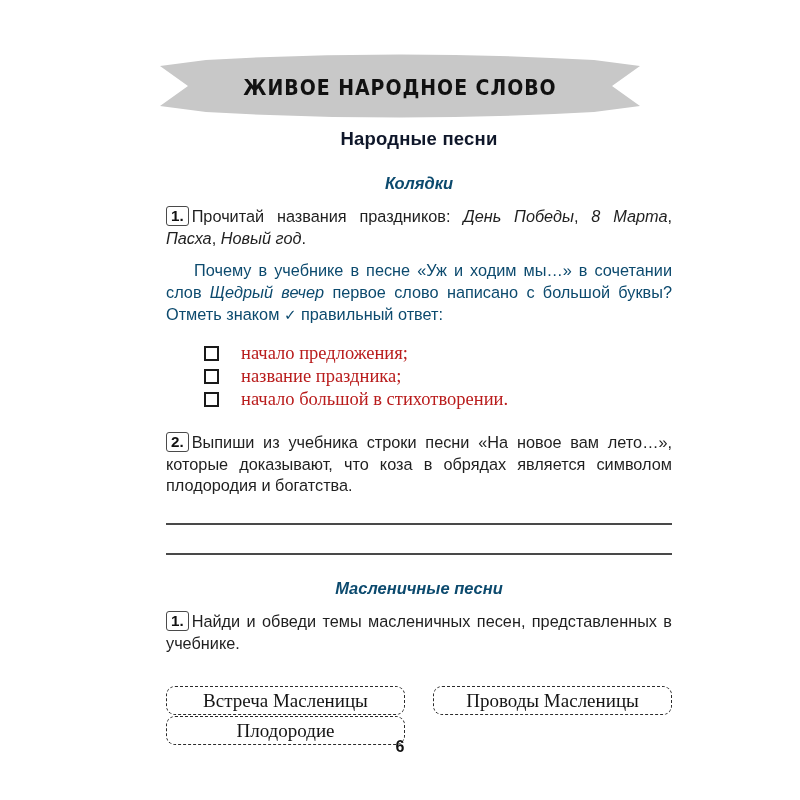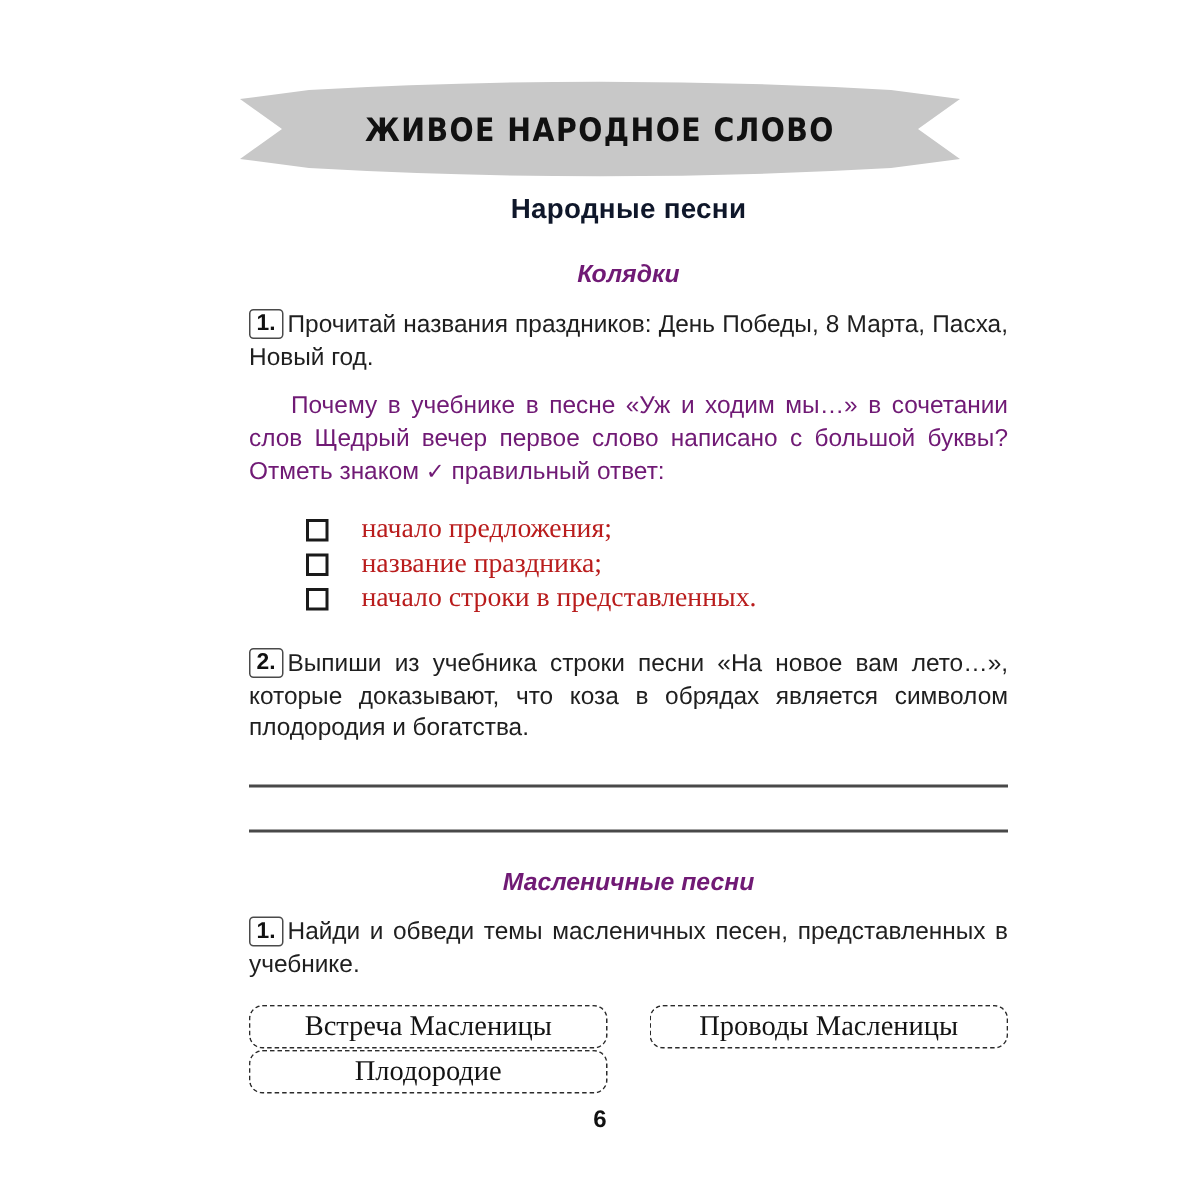--- a/index.html
+++ b/index.html
@@ -72,21 +72,21 @@
     color: #0f172a;
     letter-spacing: 0.2px;
   }
   h3.subsection-title {
     margin: 24px 0 0 0;
     text-align: center;
     font-family: "Liberation Sans", sans-serif;
     font-weight: 700;
     font-style: italic;
     font-size: 16.5px;
-    color: #701a75;
+    color: #0c4a6e;
   }
 
   
   .exercise {
     margin-top: 13px;
     font-size: 16.3px;
     line-height: 1.33;
     text-align: justify;
     color: #1f1f1f;
   }
@@ -97,29 +97,29 @@
     border: 1px solid #4a4a4a;
     border-radius: 3px;
     padding: 0px 4px 1px 4px;
     font-weight: 700;
     font-size: 15.2px;
     line-height: 1.13;
     margin-right: 3px;
     vertical-align: 1px;
     color: #111111;
   }
-  .it { }
+  .it { font-style: italic; }
 
   .para-indent {
     margin-top: 11px;
     text-indent: 28px;
     font-size: 16.3px;
     line-height: 1.34;
     text-align: justify;
-    color: #701a75;
+    color: #0c4a6e;
   }
   .check-glyph {
     font-family: "DejaVu Sans", sans-serif;
     font-size: 15px;
   }
 
   
   .options {
     margin-top: 16px;
     padding-left: 38px;
@@ -151,21 +151,21 @@
   }
   .rule {
     height: 0;
     border-top: 2px solid #494949;
     margin-bottom: 28px;
   }
   .rule:last-child { margin-bottom: 0; }
 
   
   .themes {
-    margin-top: 16px;
+    margin-top: 32px;
     display: flex;
     flex-wrap: wrap;
     width: 506px;
   }
   .theme-col {
     width: 253px;
     box-sizing: border-box;
   }
   .theme-col.left { padding-right: 14px; }
   .theme-col.right { padding-left: 14px; }
@@ -227,21 +227,21 @@
       <div class="option-row">
         <span class="checkbox"></span>
         <span class="option-label">начало предложения;</span>
       </div>
       <div class="option-row">
         <span class="checkbox"></span>
         <span class="option-label">название праздника;</span>
       </div>
       <div class="option-row">
         <span class="checkbox"></span>
-        <span class="option-label">начало строки в представленных.</span>
+        <span class="option-label">начало большой в стихотворении.</span>
       </div>
     </div>
 
     <div class="exercise second">
       <span class="num-box">2.</span><span>Выпиши из учебника строки песни «На новое вам лето…», которые доказывают, что коза в обрядах является символом плодородия и богатства.</span>
     </div>
 
     <div class="answer-lines">
       <div class="rule"></div>
       <div class="rule"></div>

